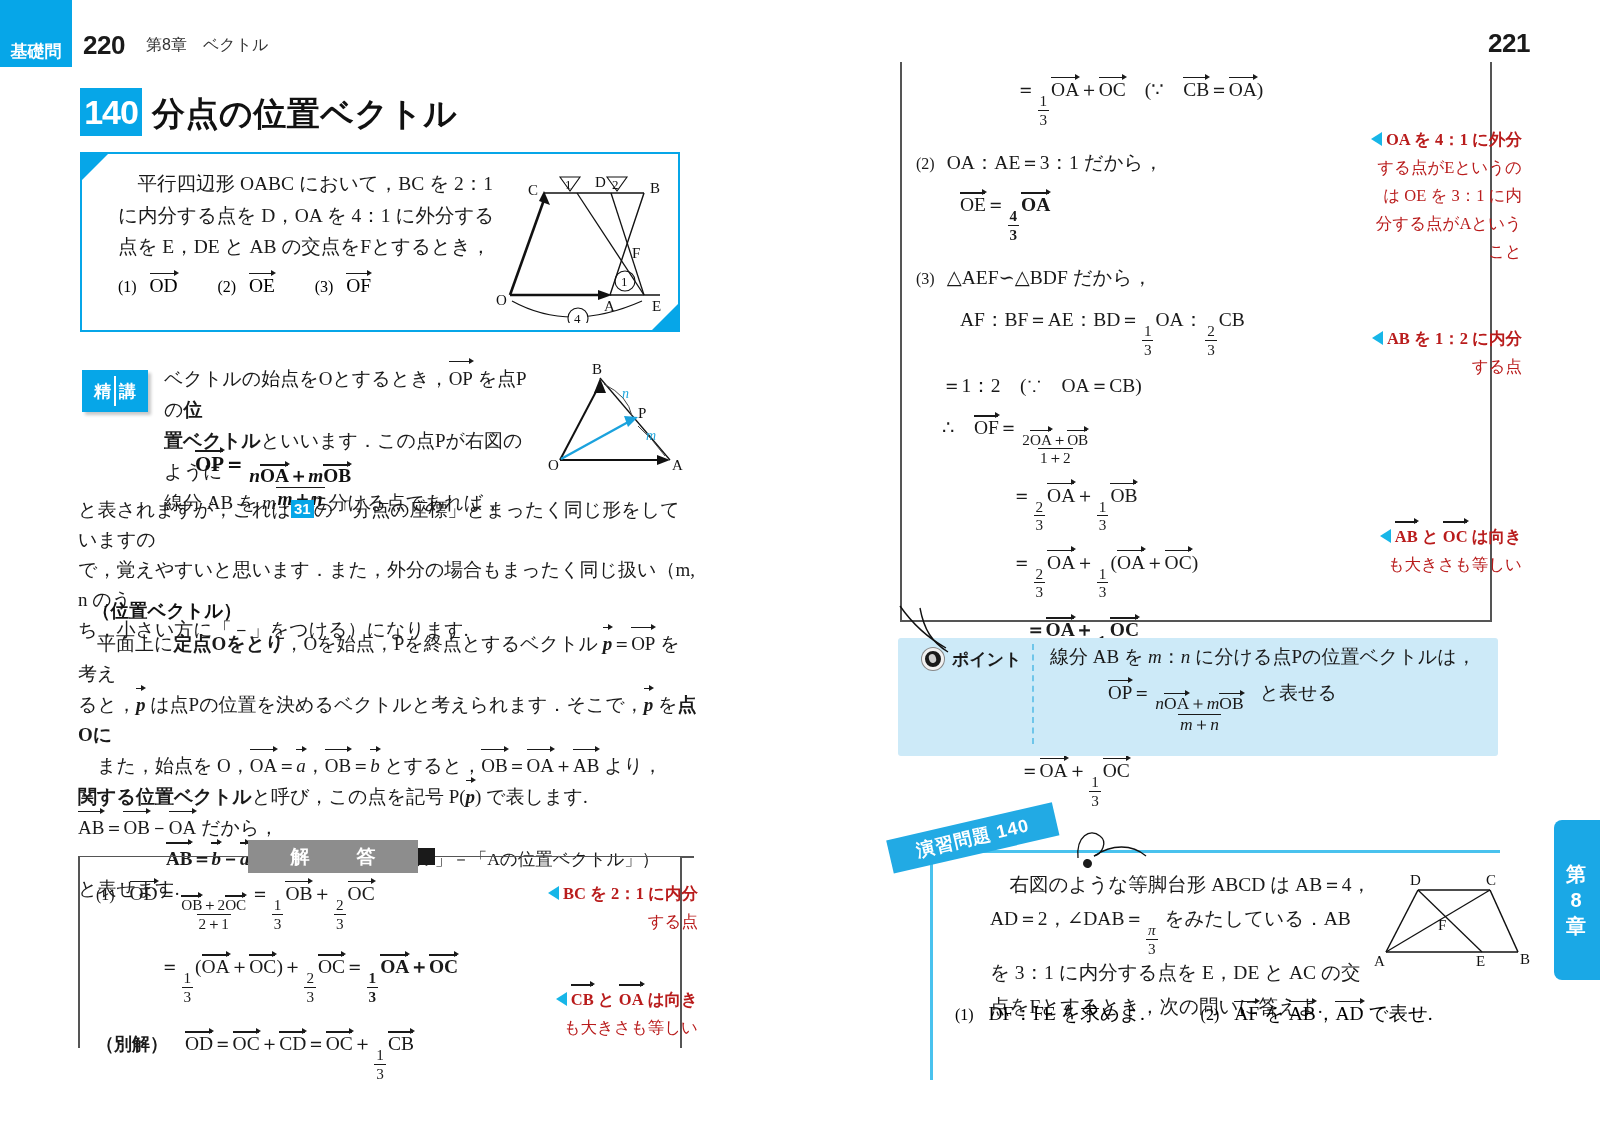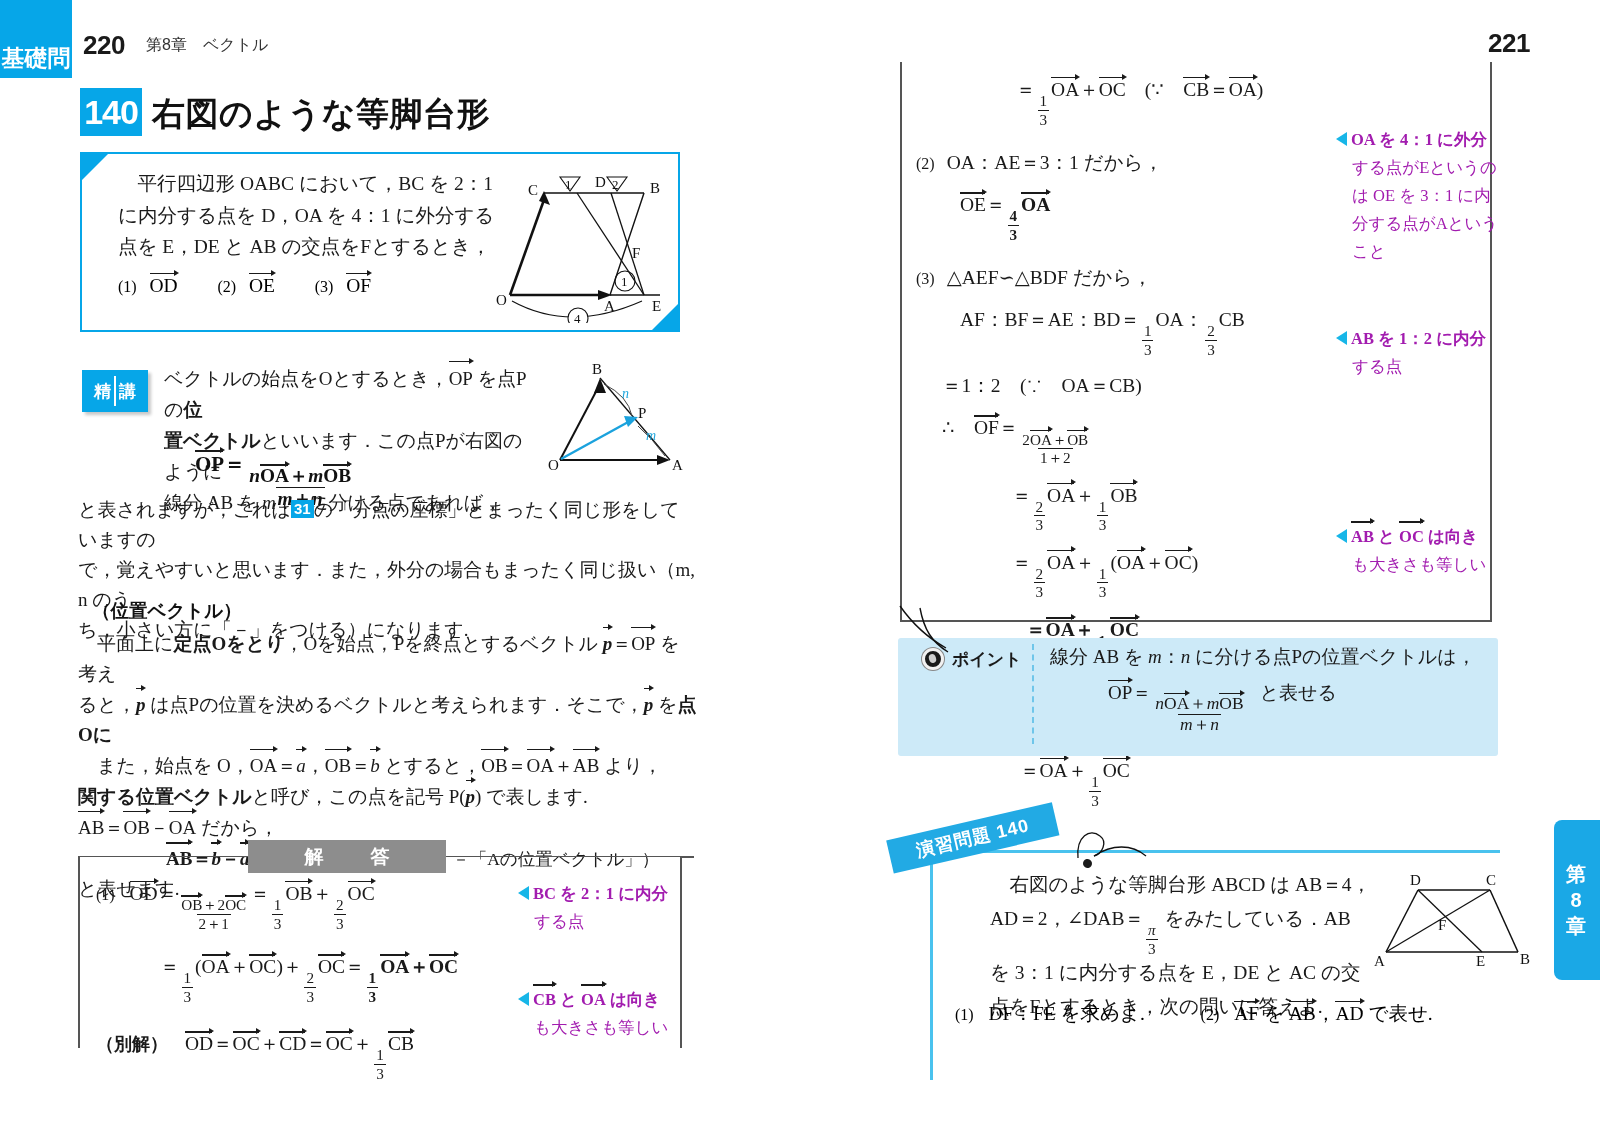--- a/index.html
+++ b/index.html
@@ -33,24 +33,24 @@
   .frac { display: inline-flex; flex-direction: column; align-items: center;
           vertical-align: -0.52em; line-height: 1.02; margin: 0 2px; }
   .frac > .num { font-size: 0.78em; padding: 0 2px 1px 2px; }
   .frac > .den { font-size: 0.78em; padding: 1px 2px 0 2px; border-top: 1.3px solid #1a1a1a; }
   .frac.big > .num, .frac.big > .den { font-size: 0.92em; }
 
   .it { font-style: italic; }
 
   
   .kiso-tab {
-    left: 0; top: 0; width: 72px; height: 78px;
+    left: 0; top: 0; width: 72px; height: 67px;
     background: #06a6e8; color: #fff;
     font-family: "Liberation Sans", "DejaVu Sans", sans-serif;
-    font-weight: bold; font-size: 23px;
+    font-weight: bold; font-size: 17px;
     display: flex; align-items: flex-end; justify-content: center;
     padding-bottom: 4px; letter-spacing: 0px;
   }
   .pagenum-l {
     left: 83px; top: 30px; font-size: 26px; font-weight: bold;
     font-family: "Liberation Sans", "DejaVu Sans", sans-serif; color: #1a1a1a;
     letter-spacing: -0.5px;
   }
   .chaptxt-l {
     left: 146px; top: 35px; font-size: 16px; color: #333;
@@ -106,34 +106,34 @@
     font-family: "Liberation Sans", "DejaVu Sans", sans-serif;
     font-size: 15px; padding: 0px 3px; vertical-align: 2px; line-height: 18px;
   }
 
   .subhead { left: 92px; top: 598px; font-size: 18.5px; font-weight: bold; color: #111; }
   .body-text2 { left: 78px; top: 628px; width: 620px; font-size: 19px; line-height: 30px; color: #1a1a1a; }
 
   
   .kaito-line { left: 78px; top: 856px; width: 604px; height: 1.4px; background: #555; }
   .kaito-band {
-    left: 248px; top: 840px; width: 198px; height: 33px; background: #8d8d8d;
+    left: 248px; top: 840px; width: 170px; height: 33px; background: #8d8d8d;
     color: #fff; font-family: "Liberation Sans","DejaVu Sans",sans-serif;
     font-weight: bold; font-size: 19px; display: flex; align-items: center;
     justify-content: center; letter-spacing: 14px; text-indent: 14px;
   }
   .kaito-nub { width: 17px; height: 17px; background: #1a1a1a; top: 848px; }
   .kaito-lbrk { left: 78px; top: 856px; width: 2px; height: 192px; background: #555; }
   .kaito-rbrk { left: 680px; top: 856px; width: 2px; height: 192px; background: #555; }
 
   .ans-l { left: 96px; top: 880px; width: 400px; font-size: 19.5px; color: #1a1a1a; }
   .ans-l .row { margin-bottom: 22px; }
 
-  .note { position: absolute; font-size: 16.5px; line-height: 28px; color: #a21caf;
-          font-family: "Liberation Serif","DejaVu Serif",serif; }
+  .note { position: absolute; font-size: 16.5px; line-height: 28px; color: #b91c1c;
+          font-family: "Liberation Serif","DejaVu Serif",serif; text-align: right; }
   .note .tri {
     display: inline-block; width: 0; height: 0; margin-right: 4px;
     border-right: 11px solid #17b6e8; border-top: 7px solid transparent;
     border-bottom: 7px solid transparent; vertical-align: -1px;
   }
   .note b { font-weight: bold; }
 
   
   .pagenum-r {
     right: 70px; top: 28px; font-size: 26px; font-weight: bold;
@@ -205,21 +205,21 @@
 </head>
 <body>
 
 <div class="page">
 
   <div class="abs kiso-tab">基礎問</div>
   <div class="abs pagenum-l">220</div>
   <div class="abs chaptxt-l">第8章　ベクトル</div>
 
   <div class="abs qnum-badge">140</div>
-  <div class="abs qtitle">右図のような等脚台形</div>
+  <div class="abs qtitle">分点の位置ベクトル</div>
 
   <div class="abs prob-box"></div>
   <div class="abs prob-corner-tl"></div>
   <div class="abs prob-corner-br"></div>
 
   <div class="abs prob-text">
     <div>　平行四辺形 OABC において，BC を 2：1</div>
     <div>に内分する点を D，OA を 4：1 に外分する</div>
     <div>点を E，DE と AB の交点をFとするとき，</div>
   </div>

